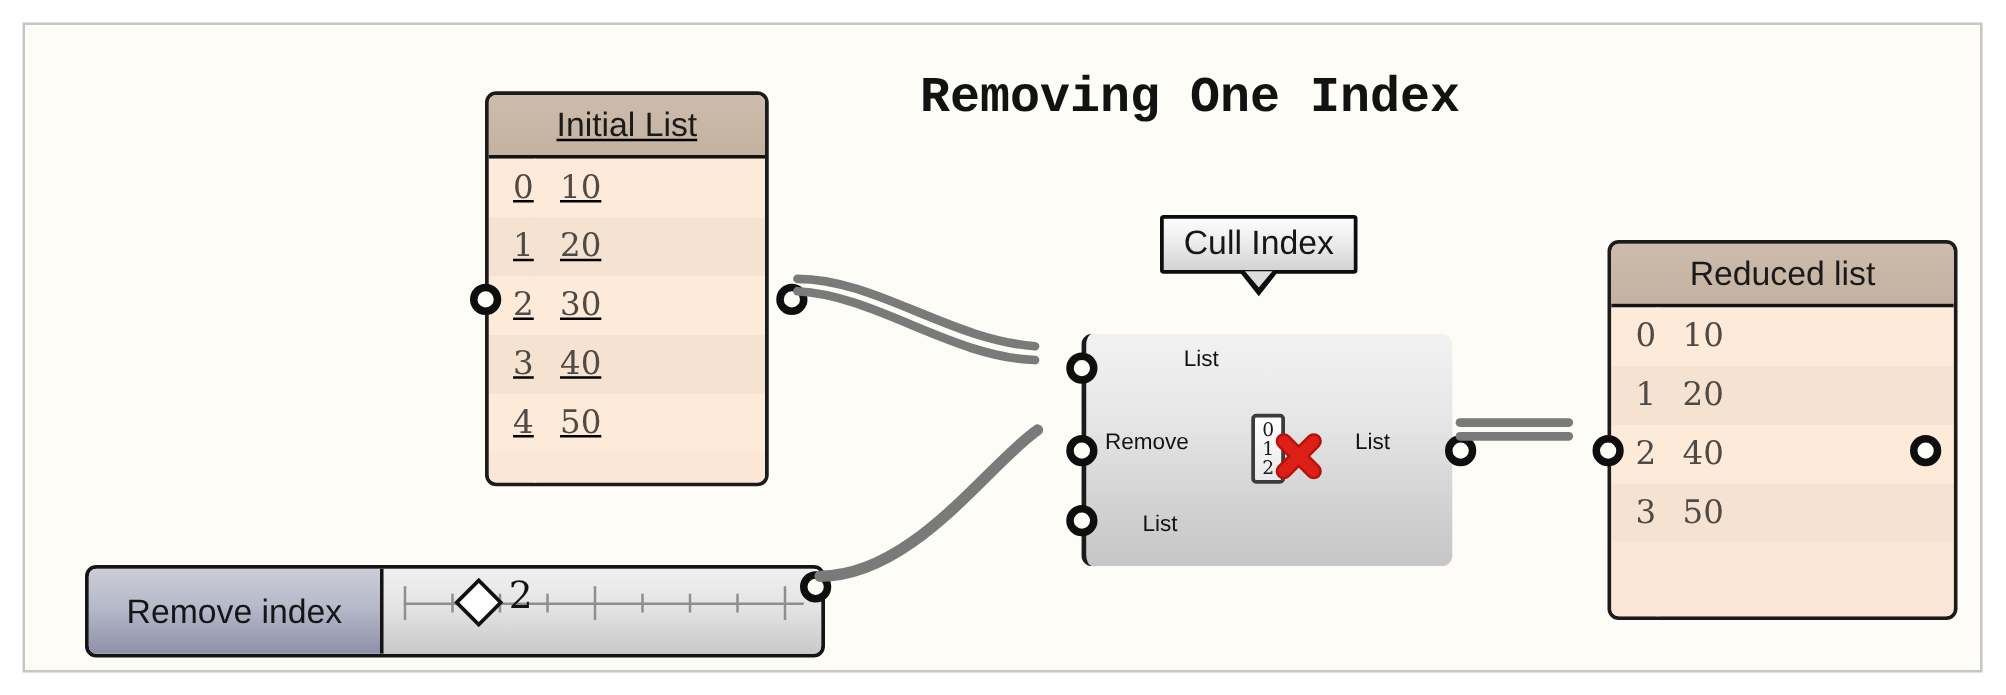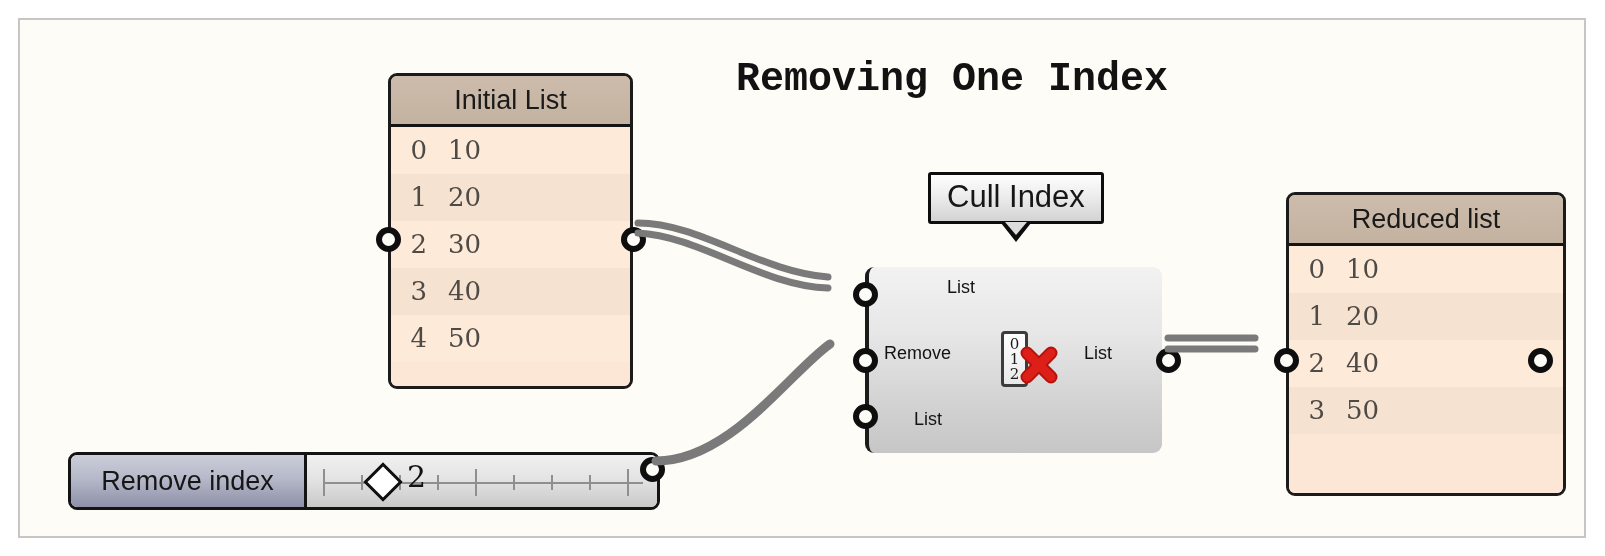--- a/index.html
+++ b/index.html
@@ -61,36 +61,36 @@
     font-family:"DejaVu Serif",serif;font-size:15px;color:#1b1b1b;line-height:1.0;
   }
   #cull-icon .chip span{display:block;}
   #cull-icon .xmark{position:absolute;left:20px;top:16px;width:40px;height:40px;}
 
   
   #tooltip{position:absolute;left:908px;top:152px;}
   #tooltip .bubble{
     border:3px solid #0d0d0d;border-radius:3px;
     background:linear-gradient(#fdfdfd 0%,#ededed 45%,#d3d3d3 100%);
-    padding:4px 16px 6px 16px;font-size:31px;color:#161616;
+    padding:4px 16px 6px 16px;font-size:27px;color:#161616;
     font-family:"Liberation Sans",sans-serif;white-space:nowrap;
   }
   #tooltip .tail{
     position:absolute;left:50%;margin-left:-15px;bottom:-18px;
     width:0;height:0;border-left:15px solid transparent;border-right:15px solid transparent;
     border-top:19px solid #0d0d0d;
   }
   #tooltip .tail-in{
     position:absolute;left:50%;margin-left:-11px;bottom:-11px;
     width:0;height:0;border-left:11px solid transparent;border-right:11px solid transparent;
     border-top:13px solid #dcdcdc;
   }
 
   
-  #slider{position:absolute;left:48px;top:432px;width:592px;height:58px;
+  #slider{position:absolute;left:48px;top:432px;width:592px;height:74px;
     box-sizing:border-box;border:3px solid #141414;border-radius:9px;overflow:hidden;
     display:flex;}
   #slider-name{
     width:236px;box-sizing:border-box;border-right:3px solid #141414;
     background:linear-gradient(#cbcdd9 0%,#b6b9c9 45%,#8e90a9 100%);
     font-size:27px;color:#161616;display:flex;align-items:center;justify-content:center;
     font-family:"Liberation Sans",sans-serif;
   }
   #slider-track{flex:1;position:relative;
     background:linear-gradient(#f0f0f0 0%,#e4e4e4 45%,#c9c9c9 100%);}
@@ -107,21 +107,21 @@
 
   #wires{position:absolute;left:0;top:0;width:1605px;height:556px;pointer-events:none;}
 </style>
 </head>
 <body>
 
 <div id="canvas">
 
   <div id="title" style="left:682px;top:37px;">Removing One Index</div>
 
-  <div class="panel" id="panel-initial" style="left:368px;top:53px;width:245px;height:316px;">
+  <div class="panel" id="panel-initial" style="left:368px;top:53px;width:227px;height:316px;text-decoration:underline;">
     <div class="panel-head">Initial List</div>
     <div class="panel-body">
       <div class="vline"></div>
       <div class="prow even">
         <span class="pidx">0</span>
         <span class="pval">10</span>
       </div>
       <div class="prow odd">
         <span class="pidx">1</span>
         <span class="pval">20</span>

